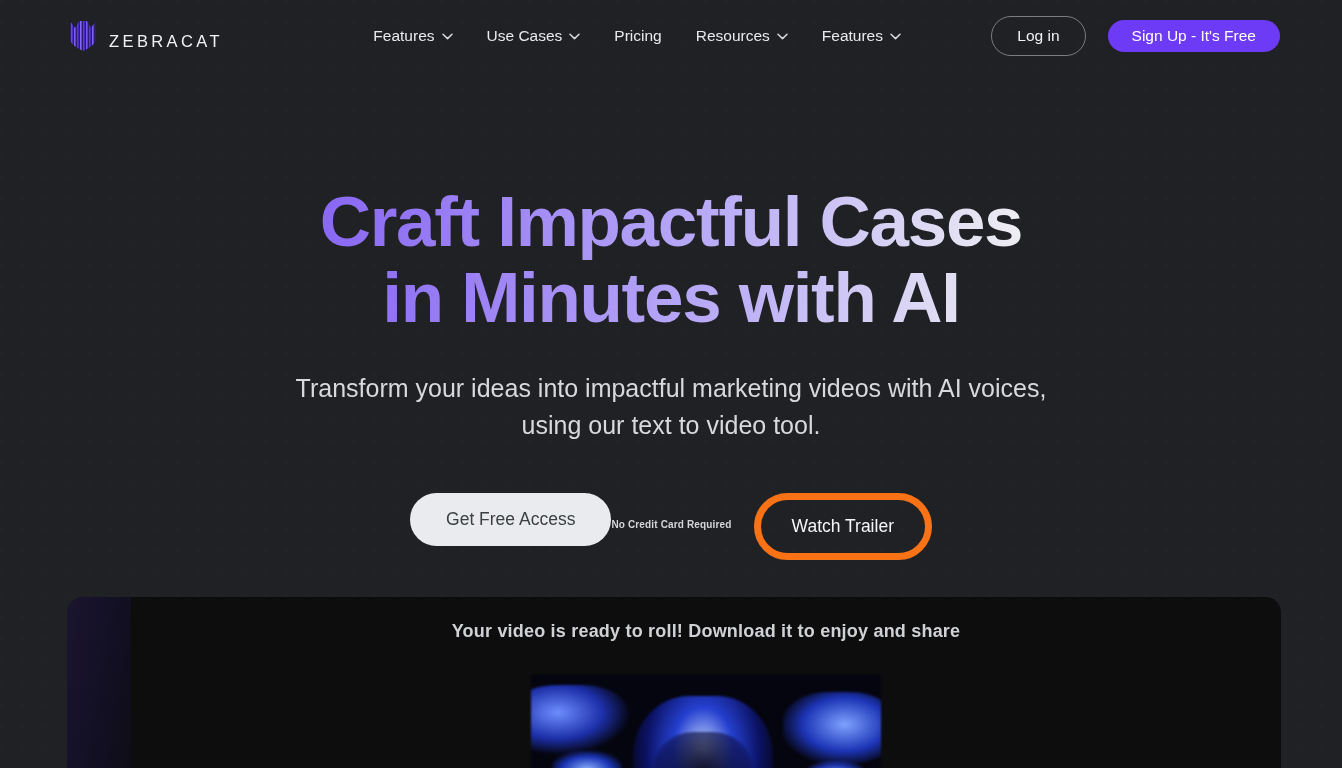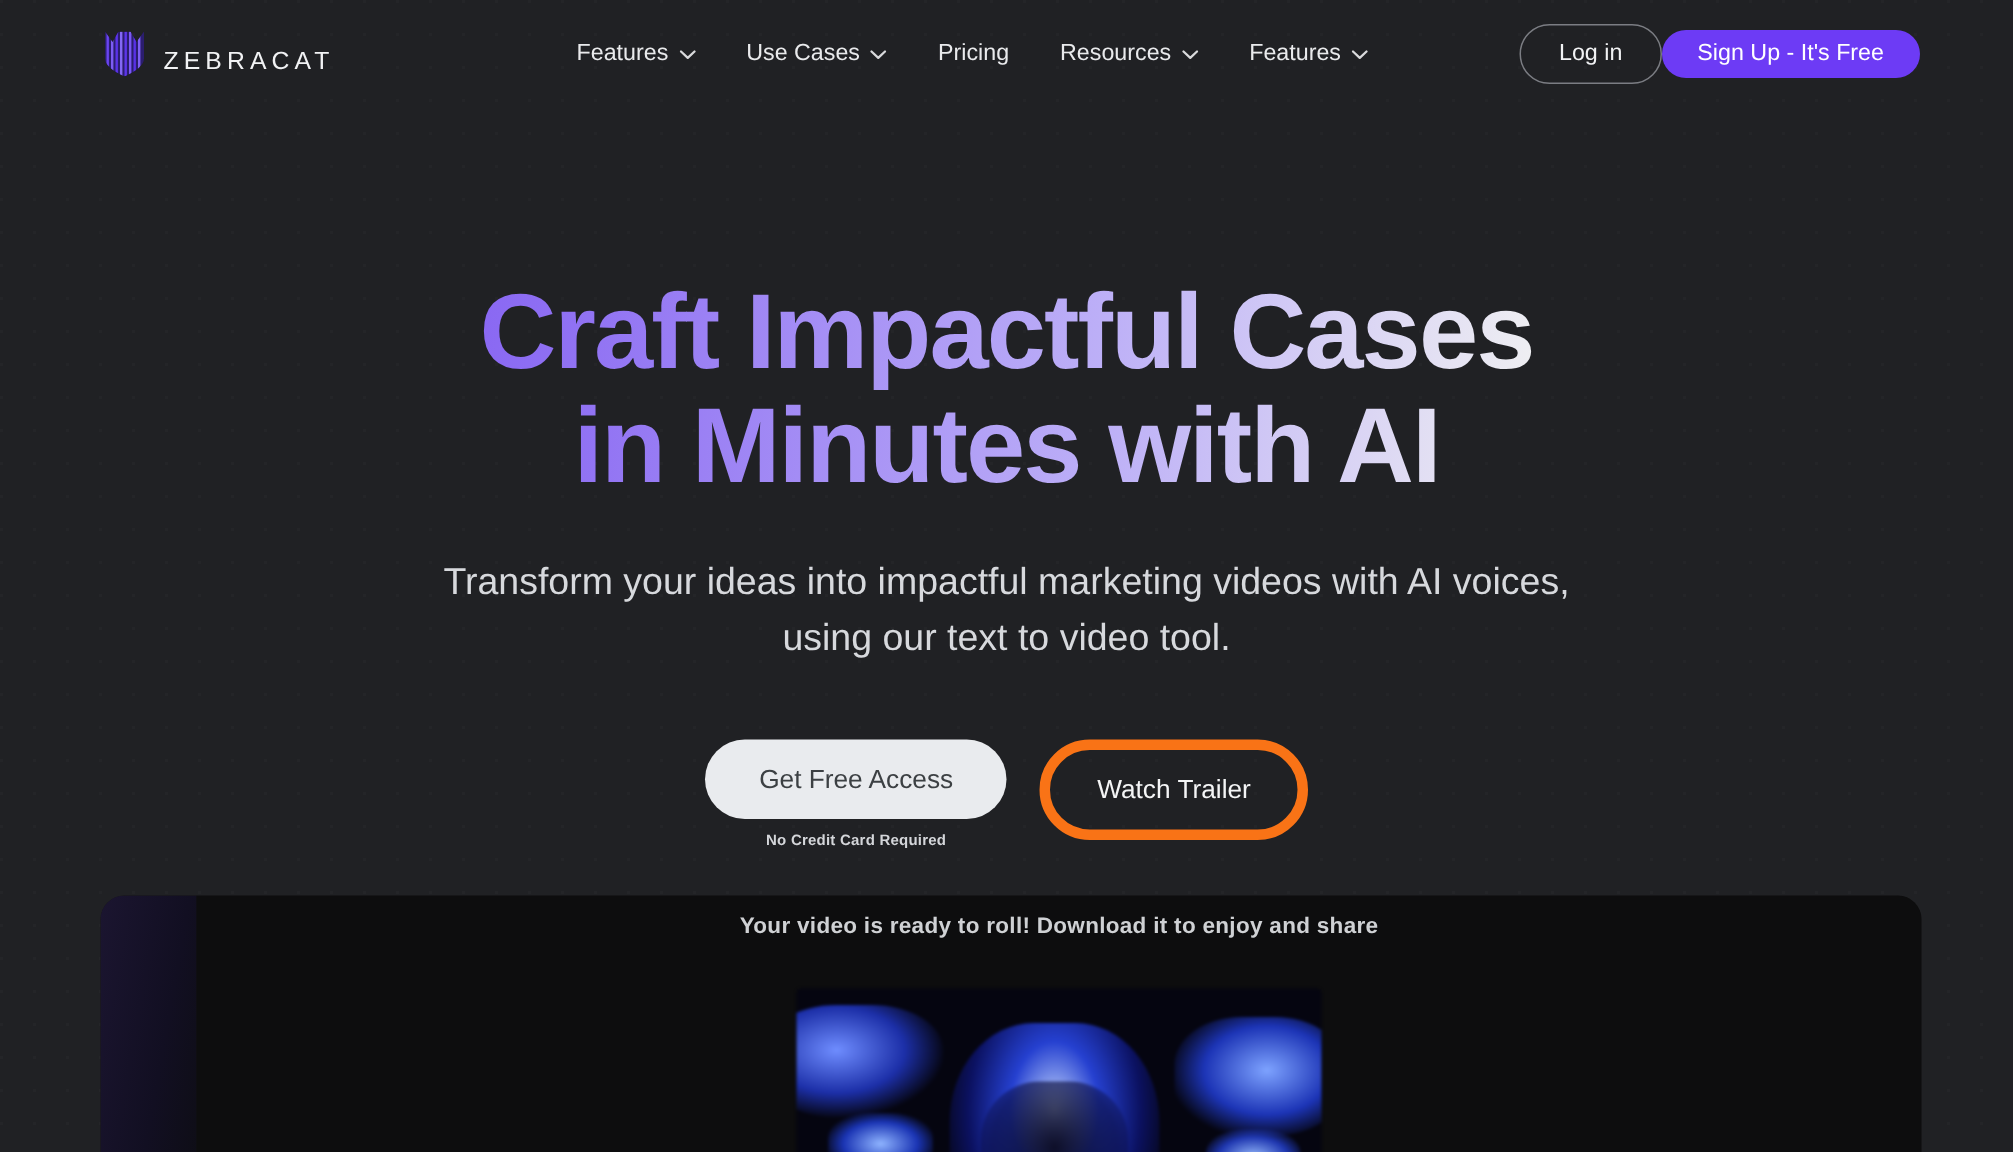--- a/index.html
+++ b/index.html
@@ -64,21 +64,21 @@
   }
   .chev {
     width:11px; height:7px;
     display:block;
     opacity:.92;
   }
 
   .nav-actions {
     display:flex;
     align-items:center;
-    gap:0;
+    gap:22px;
   }
   .btn-login {
     border:1px solid #7b7d83;
     border-radius:999px;
     padding:10px 25px;
     font-size:15.5px;
     color:#f1f2f4;
     background:transparent;
     cursor:pointer;
     font-family:inherit;
@@ -128,21 +128,21 @@
 
   .cta-row {
     margin-top:50px;
     display:flex;
     justify-content:center;
     align-items:flex-start;
     gap:22px;
   }
   .cta-primary-wrap {
     display:flex;
-    flex-direction:column;
+    flex-direction:row;
     align-items:center;
   }
   .btn-primary {
     background:#e9ebee;
     color:#3c4043;
     border:none;
     border-radius:999px;
     padding:16px 36px;
     font-size:17.5px;
     cursor:pointer;
@@ -187,22 +187,22 @@
   }
   .video-stage {
     flex:1;
     position:relative;
     background:#0d0d0e;
     display:flex;
     flex-direction:column;
     align-items:center;
   }
   .video-caption {
-    margin-top:12px;
-    font-size:15px;
+    margin-top:24px;
+    font-size:18px;
     font-weight:700;
     color:#cfd1d4;
     letter-spacing:.2px;
     filter:blur(.35px);
     white-space:nowrap;
   }
   .video-thumb {
     margin-top:33px;
     width:350px;
     height:190px;

